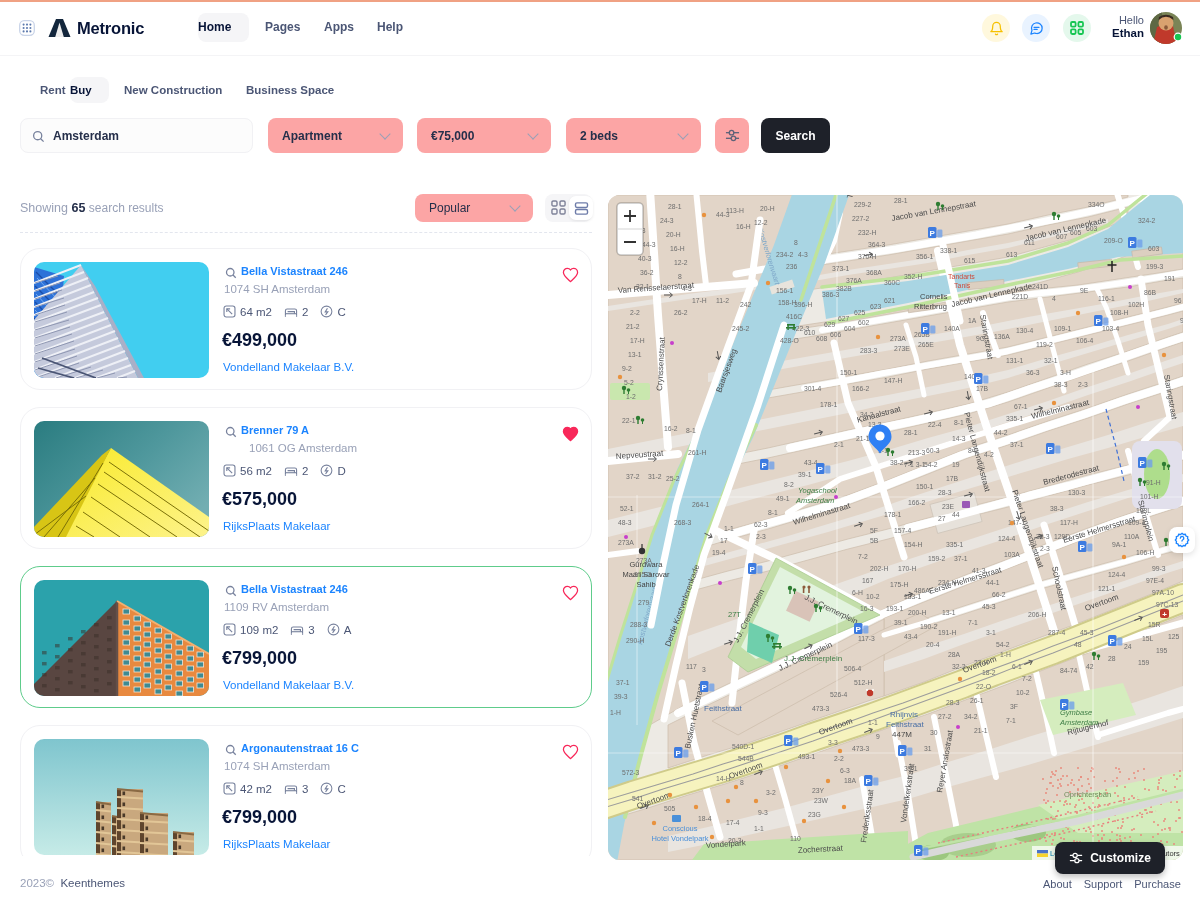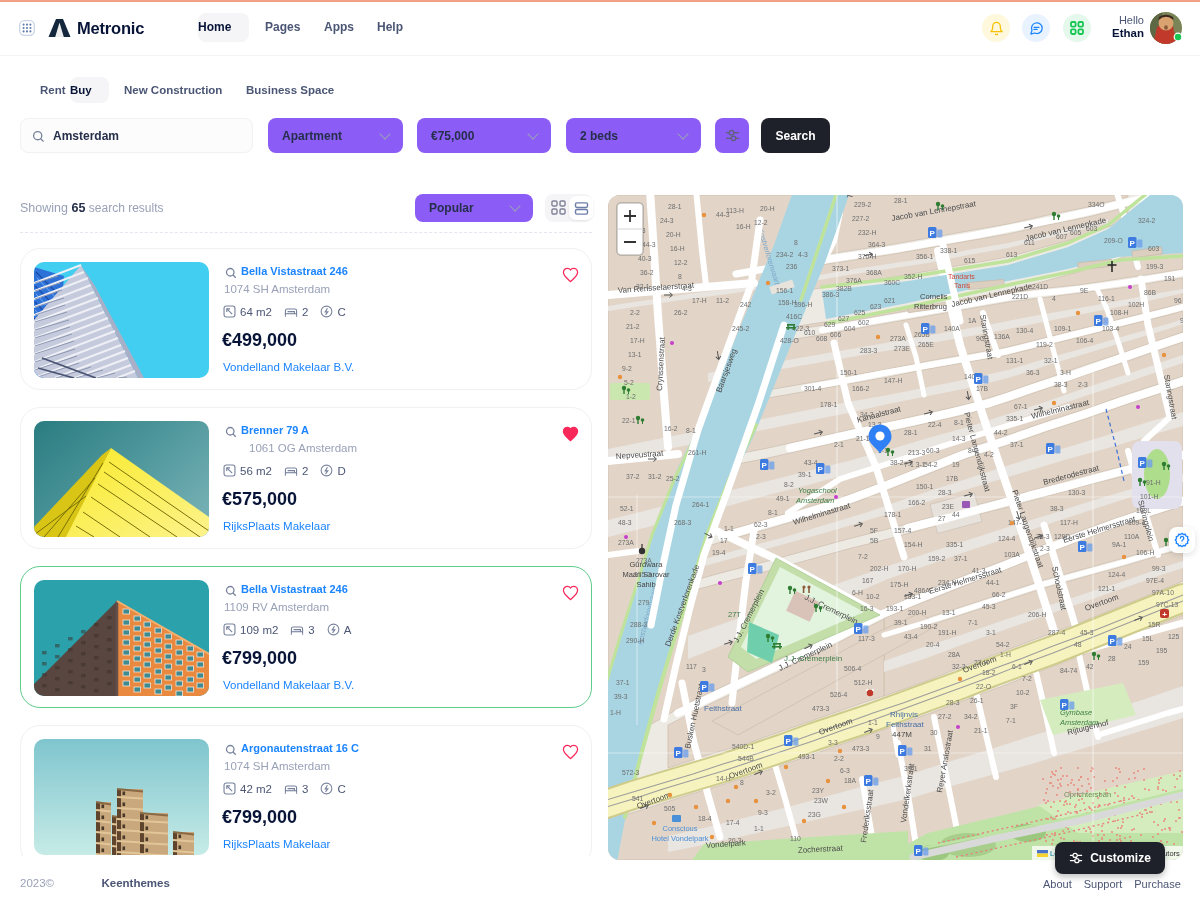--- a/index.html
+++ b/index.html
@@ -4,27 +4,27 @@
 *{margin:0;padding:0;box-sizing:border-box;}
 html,body{width:1200px;height:900px;overflow:hidden;background:#fff;
  font-family:"Liberation Sans", sans-serif;-webkit-font-smoothing:antialiased;}
 .abs{position:absolute;}
 #topbar{position:absolute;left:0;top:0;width:1200px;height:2px;background:#F0A183;}
 #header{position:absolute;left:0;top:2px;width:1200px;height:54px;background:#fff;border-bottom:1px solid #F4F4F6;}
 .navchip{position:absolute;top:13px;height:29px;line-height:29px;border-radius:8px;font-size:12px;font-weight:700;color:#071437;background:#F5F5F7;}
 .navlink{position:absolute;top:13px;height:29px;line-height:29px;font-size:12px;font-weight:700;color:#4B5675;}
 .iconcirc{position:absolute;top:14px;width:28px;height:28px;border-radius:50%;display:flex;align-items:center;justify-content:center;}
 .tab{position:absolute;top:84px;font-size:11.5px;font-weight:700;color:#4B5675;}
-.ctrl{position:absolute;top:118px;height:35px;border-radius:8px;background:#8b5cf6;font-size:12px;color:#252F4A;}
+.ctrl{position:absolute;top:118px;height:35px;border-radius:8px;background:#fca5a5;font-size:12px;color:#252F4A;}
 .sel{display:flex;align-items:center;justify-content:space-between;padding:0 14px;font-weight:600;}
 .chev{width:8px;height:8px;border-right:1.5px solid #99A1B7;border-bottom:1.5px solid #99A1B7;transform:rotate(45deg);margin-top:-4px;}
 .card{position:absolute;left:20px;width:572px;height:142px;background:#fff;border:1px solid #F1F1F4;border-radius:20px;}
 .cardimg{position:absolute;left:13px;top:13px;width:175px;height:116px;border-radius:10px;overflow:hidden;}
 #footL{position:absolute;left:20px;top:877px;font-size:11.5px;color:#99A1B7;}
-#footL b{color:#4B5675;font-weight:700;margin-left:41px;}
+#footL b{color:#4B5675;font-weight:400;}
 #footR{position:absolute;top:878px;left:1043px;font-size:11px;color:#4B5675;}
 #custom{position:absolute;left:1055px;top:842px;width:110px;height:32px;background:#1E2129;border-radius:8px;color:#fff;
  font-size:12px;font-weight:600;display:flex;align-items:center;justify-content:center;gap:7px;box-shadow:0 3px 6px rgba(0,0,0,.25);}
 #helpbtn{position:absolute;left:1169px;top:527px;width:26px;height:26px;background:#fff;border-radius:8px;
  box-shadow:0 2px 6px rgba(0,0,0,.12);display:flex;align-items:center;justify-content:center;}
 #mapwrap{position:absolute;left:608px;top:195px;width:575px;height:665px;border-radius:12px;overflow:hidden;background:#EDEAE4;}
 </style></head><body>
 <div id="topbar"></div>
 <div id="header"></div>
 <svg class="abs" style="left:19px;top:20px" width="16" height="16" viewBox="0 0 16 16">
@@ -118,21 +118,21 @@
       <circle cx="7" cy="5" r="2.4"></circle>
  <line x1="1" y1="11" x2="6.4" y2="11"></line>
       <line x1="11.4" y1="11" x2="15" y2="11"></line>
       <circle cx="9" cy="11" r="2.4"></circle>
     </svg>
 </div>
 <div class="ctrl" style="left:761px;width:69px;background:#1E2129;color:#fff;display:flex;align-items:center;justify-content:center;font-weight:600;font-size:12px;">Search</div>
 
 <div class="abs" style="left:20px;top:201px;font-size:12.5px;color:#99A1B7;">Showing <b style="color:#252F4A;font-weight:700;">65</b> <span style="font-size:12px;">search results</span></div>
 <div class="ctrl sel" style="left:415px;top:194px;width:118px;height:28px;font-size:12px;">
-    <span style="font-weight:700;color:#252F4A;">Popular</span>
+    <span style="font-weight:400;color:#252F4A;">Popular</span>
     <span class="chev"></span>
   </div>
 <div class="abs" style="left:545px;top:194px;width:47px;height:28px;background:#F5F5F7;border-radius:8px;"></div>
 <svg class="abs" style="left:551px;top:200px" width="15" height="15" viewBox="0 0 16 16" fill="none" stroke="#7E8299" stroke-width="1.5">
 <rect x="1" y="1" width="5.4" height="5.4" rx="1.4"></rect>
     <rect x="9.6" y="1" width="5.4" height="5.4" rx="1.4"></rect>
 <rect x="1" y="9.6" width="5.4" height="5.4" rx="1.4"></rect>
     <rect x="9.6" y="9.6" width="5.4" height="5.4" rx="1.4"></rect>
   </svg>
 <div class="abs" style="left:569px;top:196px;width:24px;height:24px;background:#fff;border-radius:7px;box-shadow:0 1px 3px rgba(0,0,0,.08);"></div>

